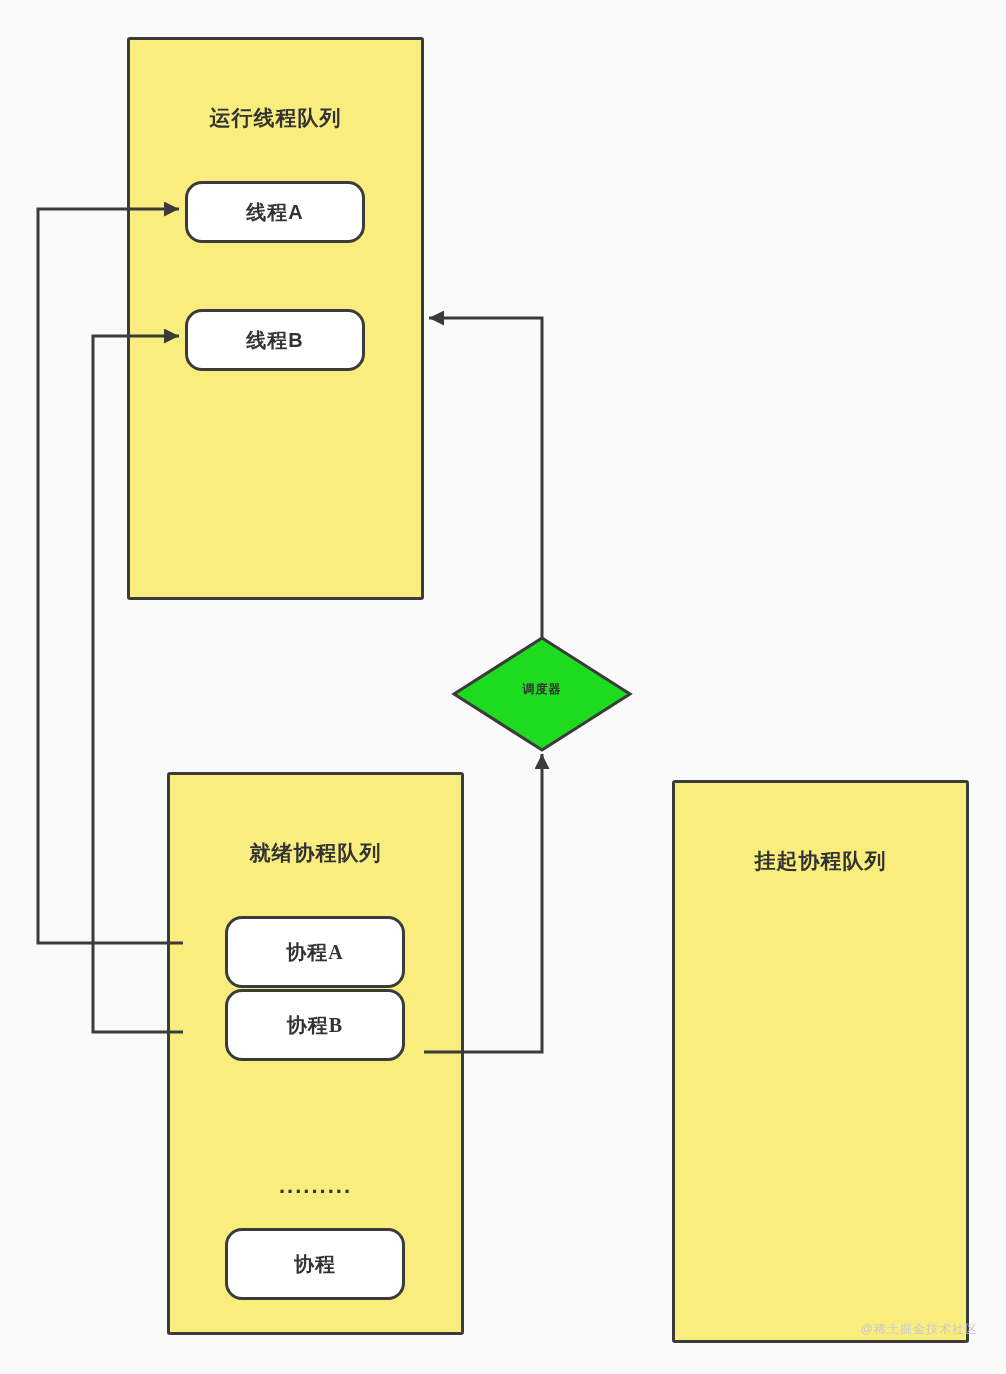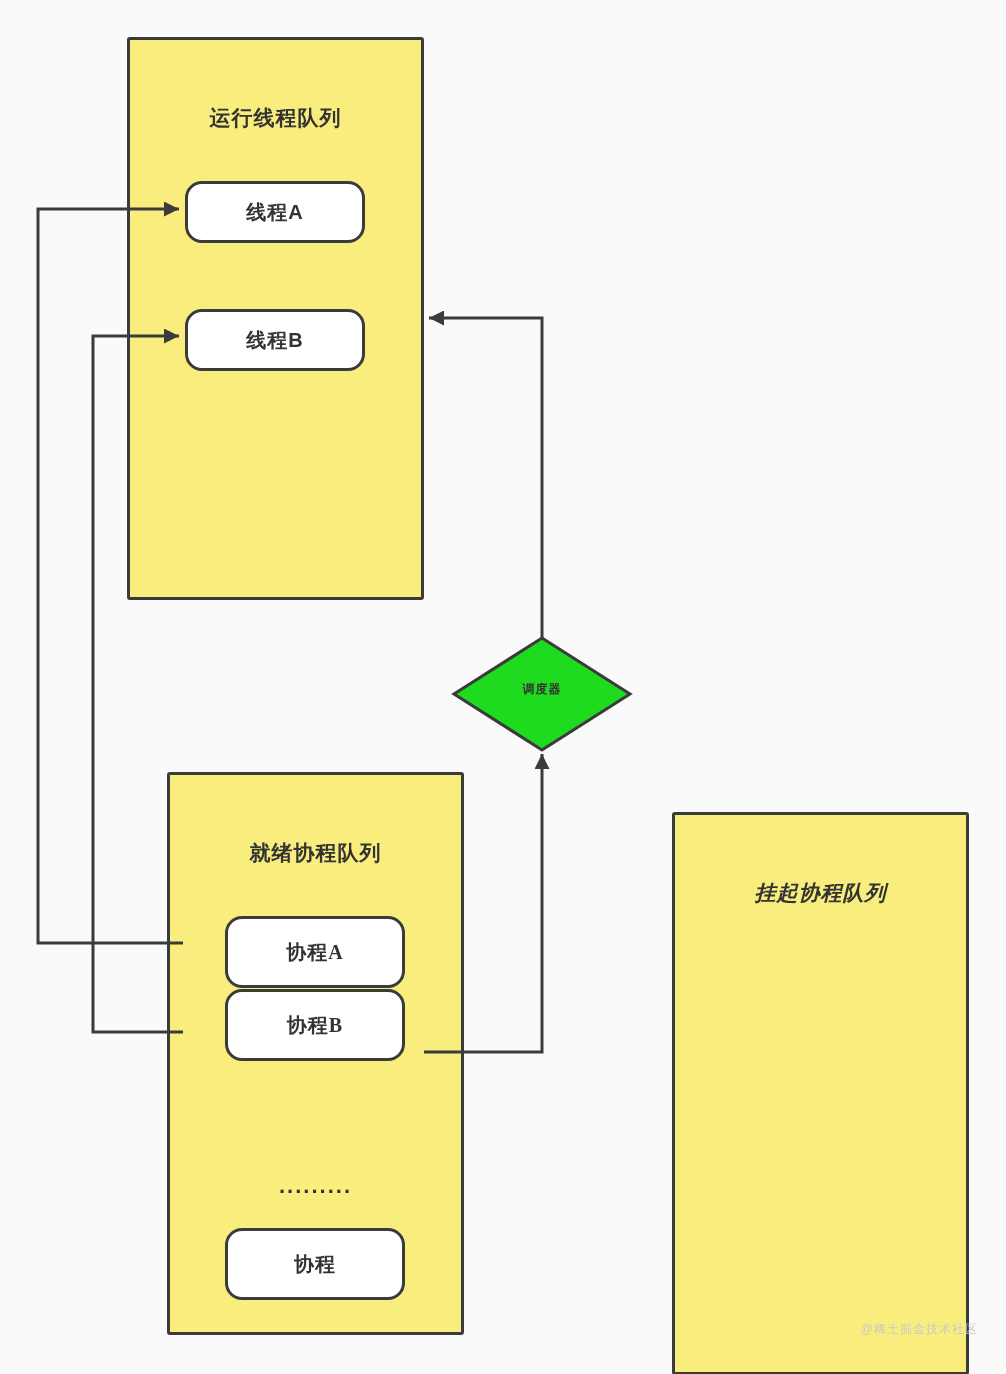--- a/index.html
+++ b/index.html
@@ -29,21 +29,21 @@
     width:297px;
     height:563px;
     background:var(--queue-fill);
     border:3px solid var(--line);
     border-radius:3px;
     z-index:1;
   }
   .queue.running{left:127px;top:37px;}
   .queue.idle{left:672px;top:37px;}
   .queue.ready{left:127px;top:772px;margin-left:40px;}
-  .queue.suspended{left:672px;top:812px;font-style:italic;}
+  .queue.suspended{left:672px;top:780px;}
   .queue-title{
     position:absolute;
     left:0;top:64px;
     width:100%;
     text-align:center;
     font-size:21px;
     font-weight:700;
     letter-spacing:1px;
   }
   .node{

